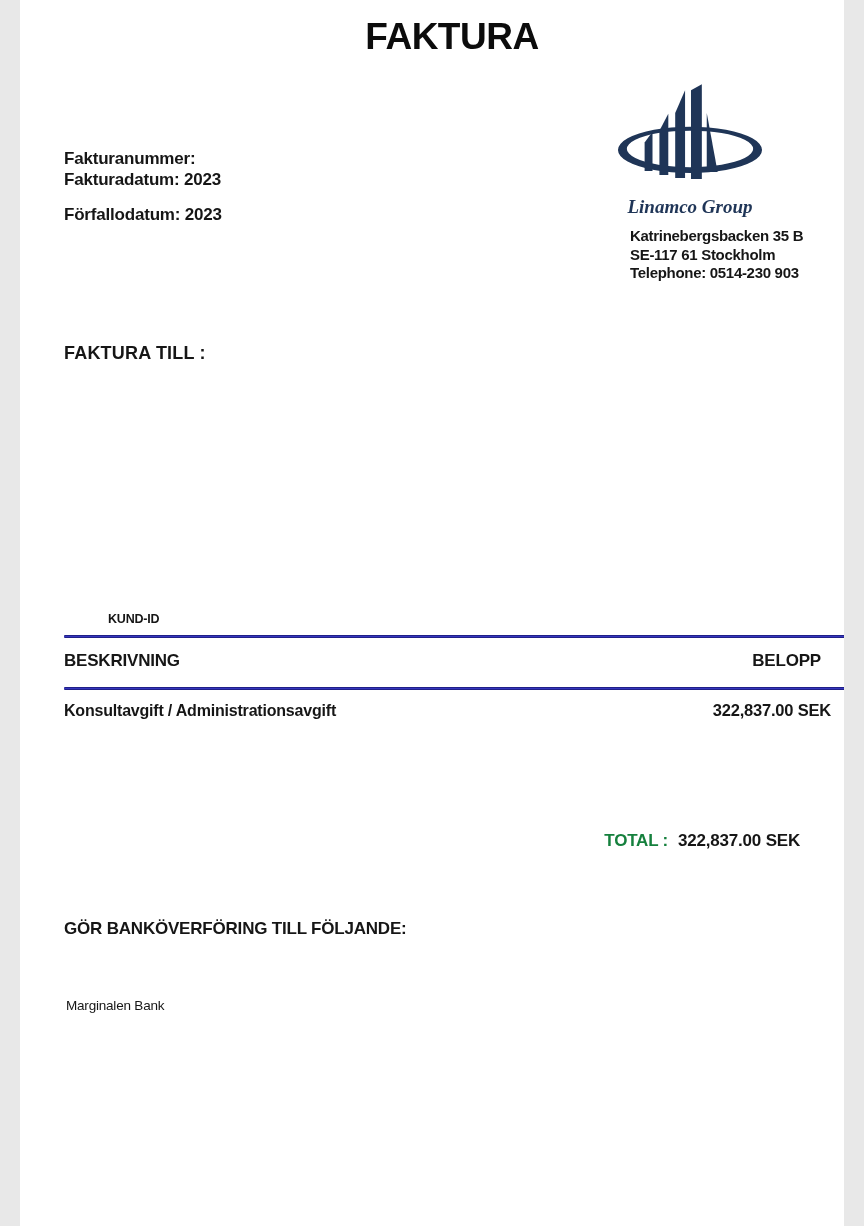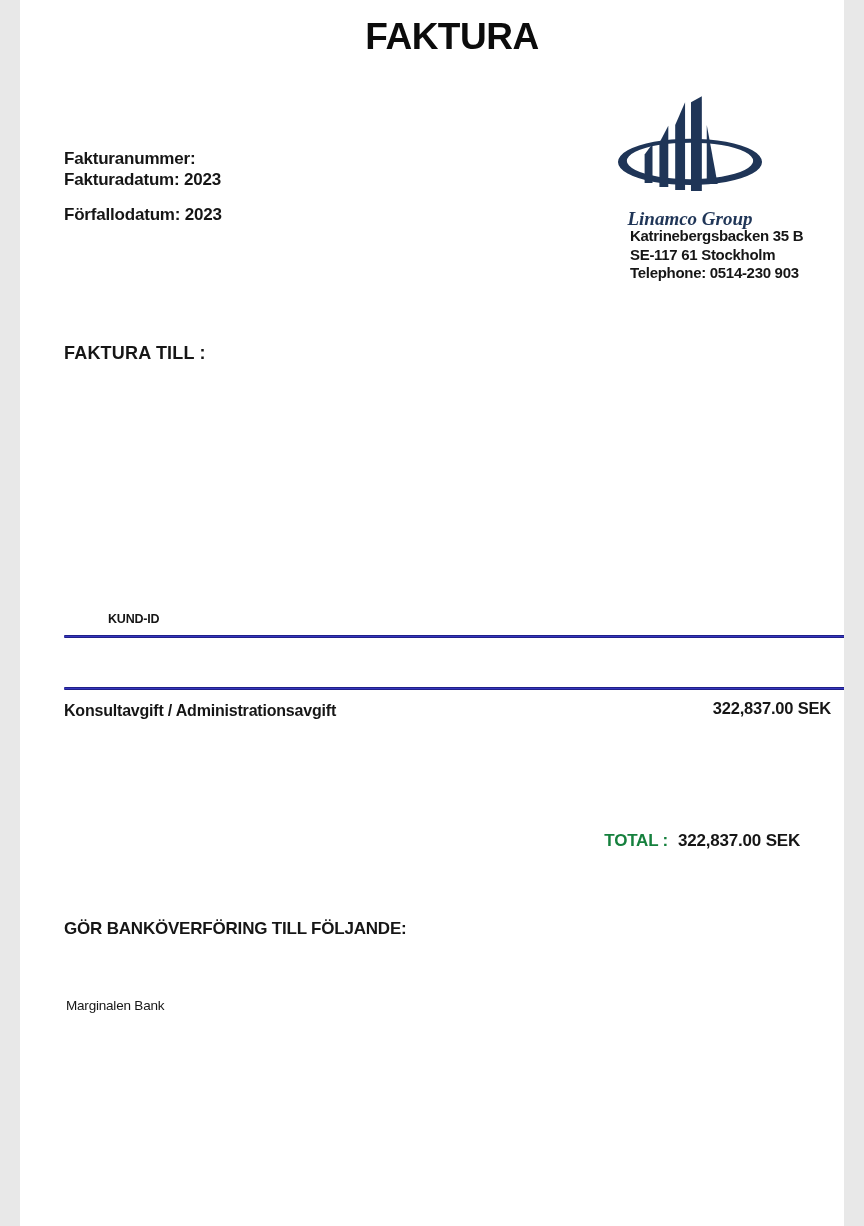--- a/index.html
+++ b/index.html
@@ -17,21 +17,21 @@
   .title{
     left:0;top:16px;width:864px;
     text-align:center;
     font-size:37px;font-weight:bold;color:#0c0c0c;
     letter-spacing:-0.5px;
   }
 
   .meta1{left:44px;top:148px;font-size:17px;line-height:21px;font-weight:bold;letter-spacing:-0.2px;}
   .meta2{left:44px;top:205px;font-size:17px;font-weight:bold;letter-spacing:-0.2px;}
 
-  .logo-wrap{left:595px;top:96px;width:150px;text-align:center;}
+  .logo-wrap{left:595px;top:84px;width:150px;text-align:center;}
   .logo-wrap svg{display:block;margin:0 auto;}
   .logo-name{
     font-family:"Liberation Serif","DejaVu Serif",serif;
     font-style:italic;font-weight:bold;
     font-size:19px;color:#1f3557;
     margin-top:-2px;white-space:nowrap;
   }
 
   .address{left:610px;top:227px;font-size:15px;line-height:18.5px;font-weight:bold;letter-spacing:-0.3px;}
 
@@ -47,21 +47,21 @@
   .rule1{top:635px;}
   .rule2{top:687px;}
 
   .thead{
     left:44px;top:651px;width:757px;
     display:flex;justify-content:space-between;align-items:baseline;
     font-size:17px;font-weight:bold;letter-spacing:-0.2px;
   }
   .trow{
     left:44px;top:697px;width:767px;
-    display:flex;justify-content:space-between;align-items:center;
+    display:flex;justify-content:space-between;align-items:flex-end;
     font-size:16px;font-weight:bold;letter-spacing:-0.2px;gap:24px;
   }
   .trow .desc{margin-top:5px;}
   .trow .amt{font-size:16.5px;}
 
   .total{
     right:44px;top:831px;
     font-size:17px;font-weight:bold;letter-spacing:-0.2px;
     white-space:nowrap;
   }
@@ -110,20 +110,24 @@
     <div>SE-117 61 Stockholm</div>
     <div>Telephone: 0514-230 903</div>
   </div>
 
   <div class="abs bill-to">FAKTURA TILL :</div>
 
   <div class="abs kund-id">KUND-ID</div>
 
   <div class="abs rule rule1"></div>
 
+  <div class="abs thead">
+    <span>BESKRIVNING</span>
+    <span>BELOPP</span>
+  </div>
 
   <div class="abs rule rule2"></div>
 
   <div class="abs trow">
     <span class="desc">Konsultavgift / Administrationsavgift</span>
     <span class="amt">322,837.00 SEK</span>
   </div>
 
   <div class="abs total">
     <span class="tl">TOTAL :</span><span>322,837.00 SEK</span>

